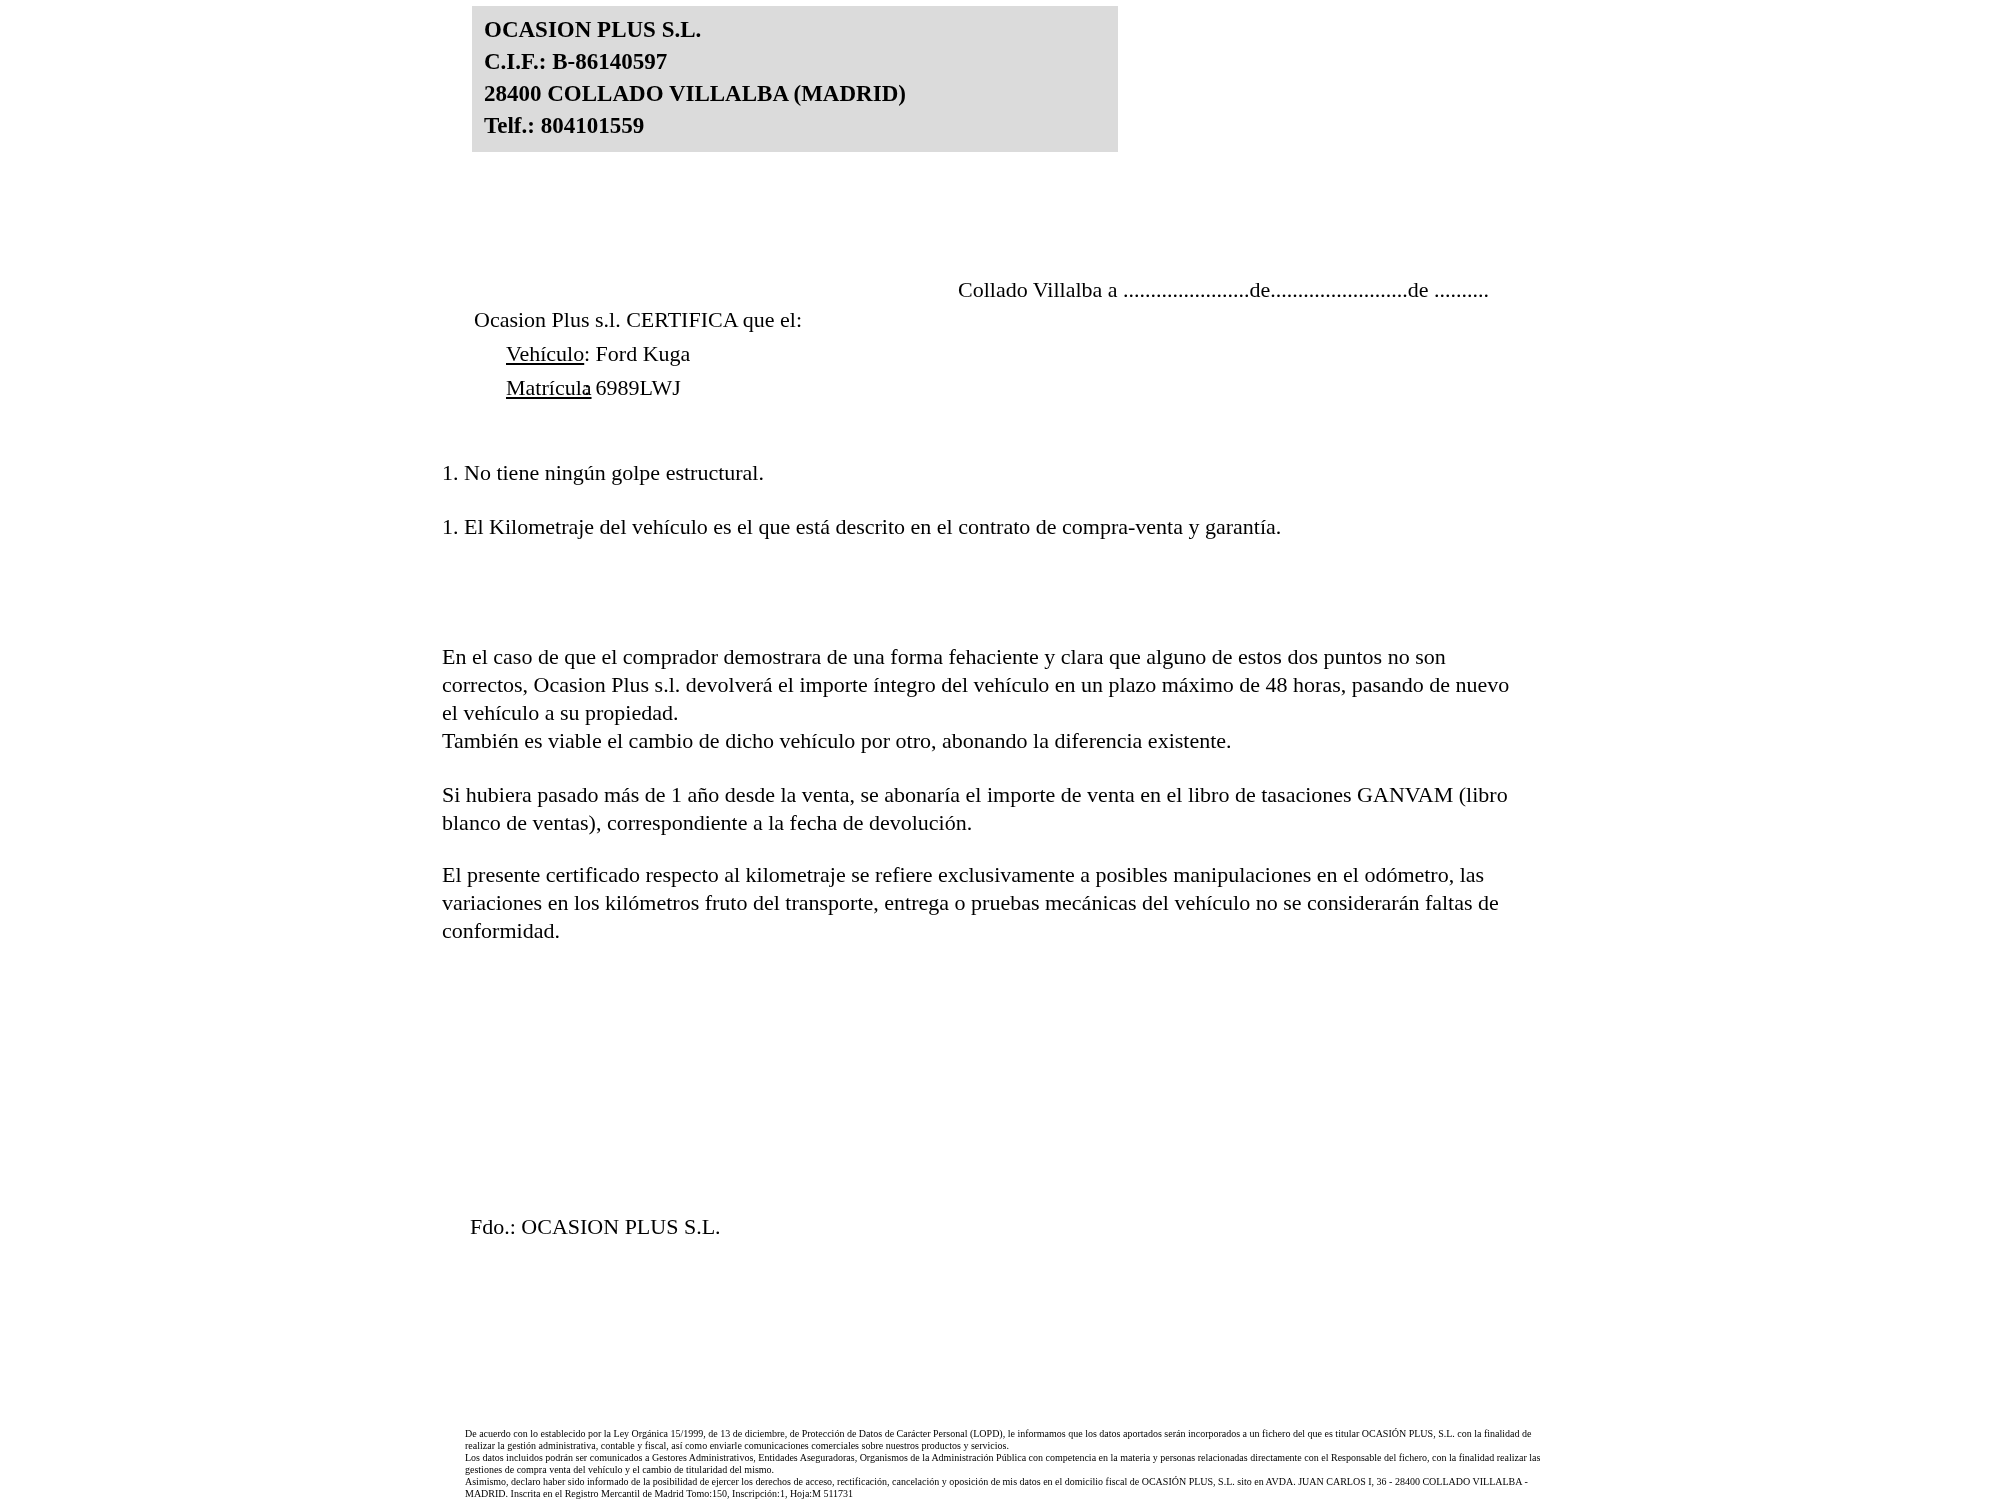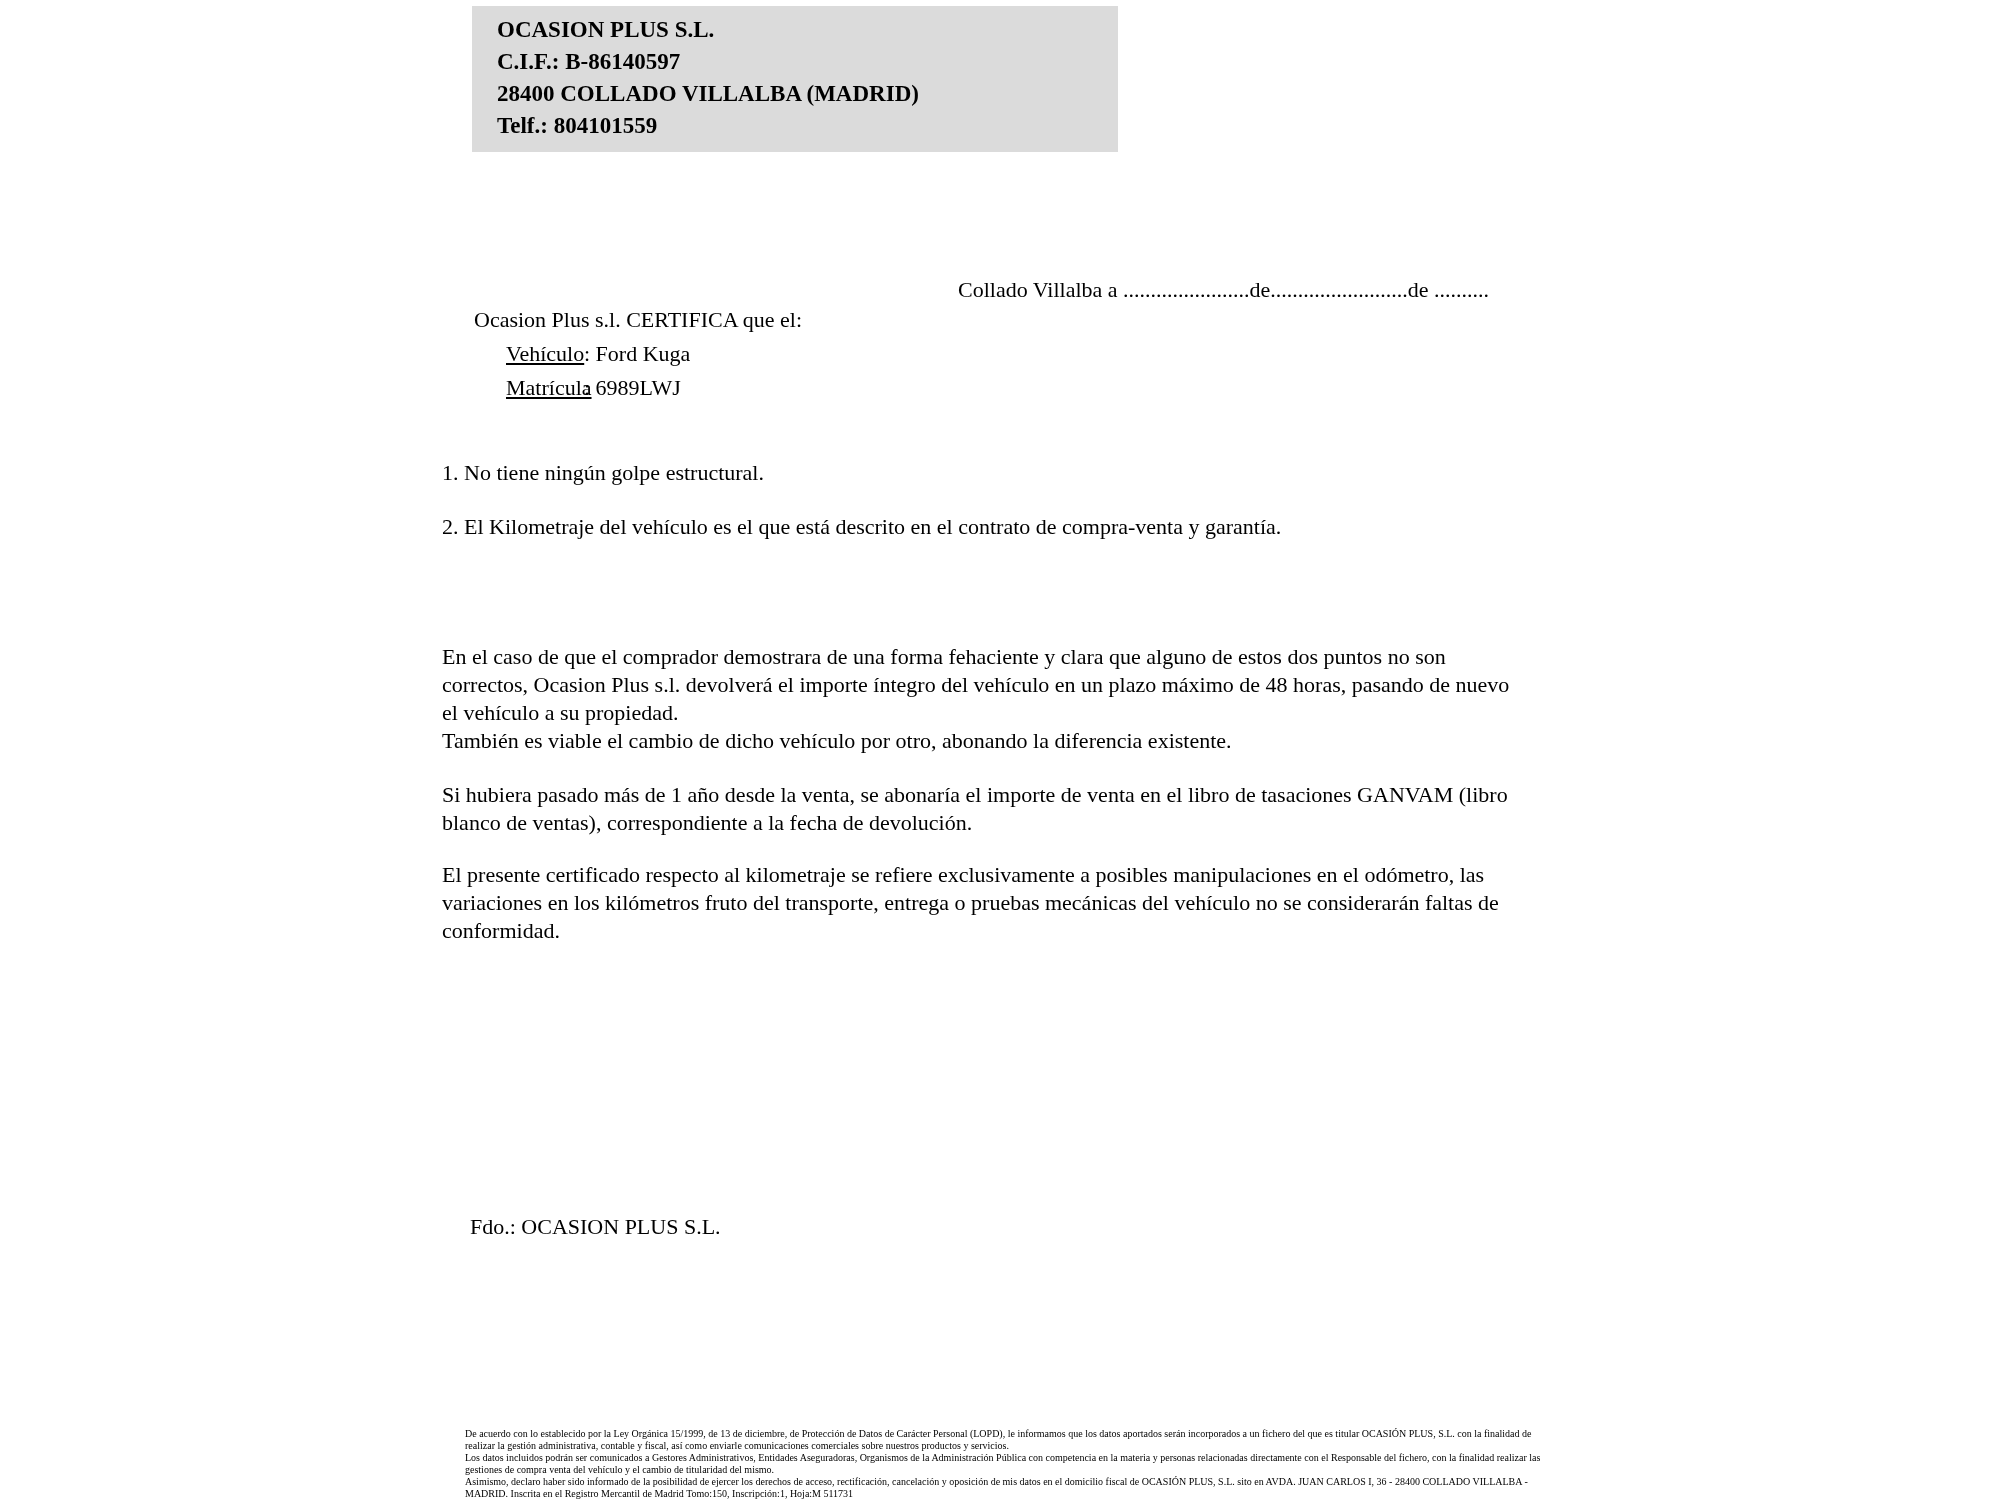--- a/index.html
+++ b/index.html
@@ -9,21 +9,21 @@
     font-family:"Liberation Serif", serif;
     color:#000000;
     position:relative;
     overflow:hidden;
   }
   .page { position:absolute; left:0; top:0; width:2000px; height:1500px; background:#ffffff; }
 
   .letterhead {
     position:absolute; left:472px; top:6px; width:646px;
     background:#dbdbdb;
-    padding:8px 8px 10px 25px;
+    padding:8px 8px 10px 12px;
     font-weight:bold;
     font-size:23px;
     line-height:32px;
   }
   .letterhead div { white-space:nowrap; }
 
   .dateline {
     position:absolute; left:958px; top:240px;
     font-size:22px; white-space:nowrap;margin-top:37px;
   }
@@ -66,21 +66,21 @@
     <div class="cert-line">Ocasion Plus s.l. CERTIFICA que el:</div>
     <div class="cert-line">
       <span class="cert-label"><span class="u">Vehículo</span></span><span>: Ford Kuga</span>
     </div>
     <div class="cert-line">
       <span class="cert-label"><span class="u">Matrícula</span></span><span>: 6989LWJ</span>
     </div>
   </div>
 
   <div class="body-text pt-1">1. No tiene ningún golpe estructural.</div>
-  <div class="body-text pt-2">2. El Kilometraje del vehículo es el que está descrito en el contrato de compra-venta y garantía.</div>
+  <div class="body-text pt-2">1. El Kilometraje del vehículo es el que está descrito en el contrato de compra-venta y garantía.</div>
 
   <div class="body-text para-1">En el caso de que el comprador demostrara de una forma fehaciente y clara que alguno de estos dos puntos no son correctos, Ocasion Plus s.l. devolverá el importe íntegro del vehículo en un plazo máximo de 48 horas, pasando de nuevo el vehículo a su propiedad.</div>
   <div class="body-text para-2">También es viable el cambio de dicho vehículo por otro, abonando la diferencia existente.</div>
   <div class="body-text para-3">Si hubiera pasado más de 1 año desde la venta, se abonaría el importe de venta en el libro de tasaciones GANVAM (libro blanco de ventas), correspondiente a la fecha de devolución.</div>
   <div class="body-text para-4">El presente certificado respecto al kilometraje se refiere exclusivamente a posibles manipulaciones en el odómetro, las variaciones en los kilómetros fruto del transporte, entrega o pruebas mecánicas del vehículo no se considerarán faltas de conformidad.</div>
 
   <div class="signature">Fdo.: OCASION PLUS S.L.</div>
 
   <div class="legal-footer">
     <div>De acuerdo con lo establecido por la Ley Orgánica 15/1999, de 13 de diciembre, de Protección de Datos de Carácter Personal (LOPD), le informamos que los datos aportados serán incorporados a un fichero del que es titular OCASIÓN PLUS, S.L. con la finalidad de realizar la gestión administrativa, contable y fiscal, así como enviarle comunicaciones comerciales sobre nuestros productos y servicios.</div>

